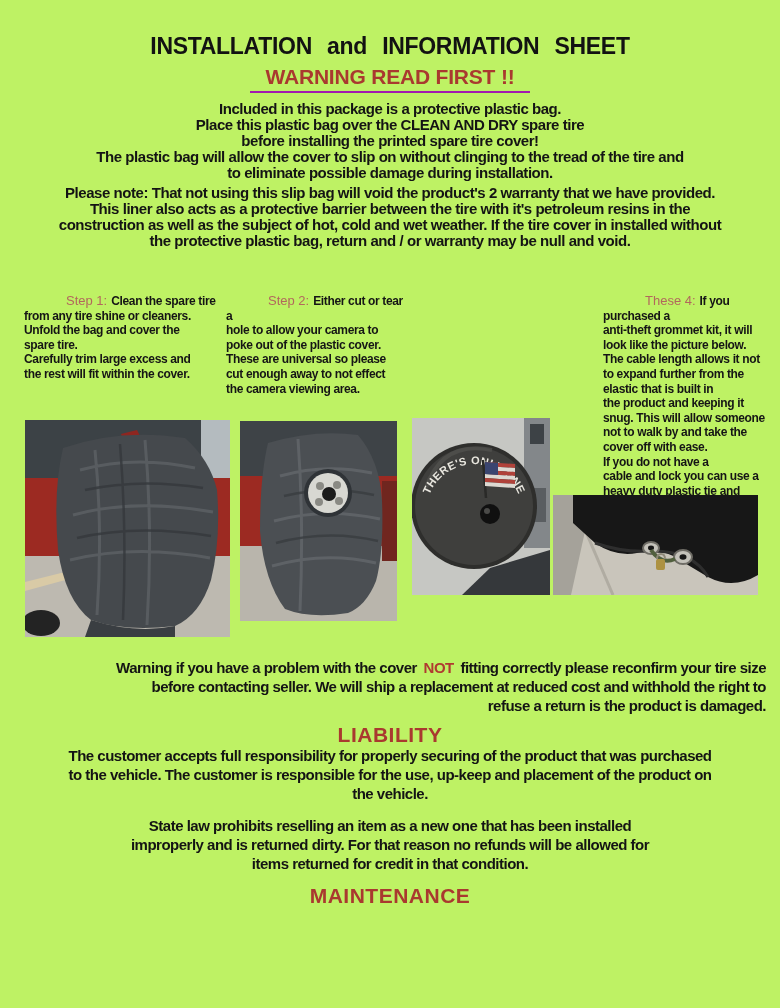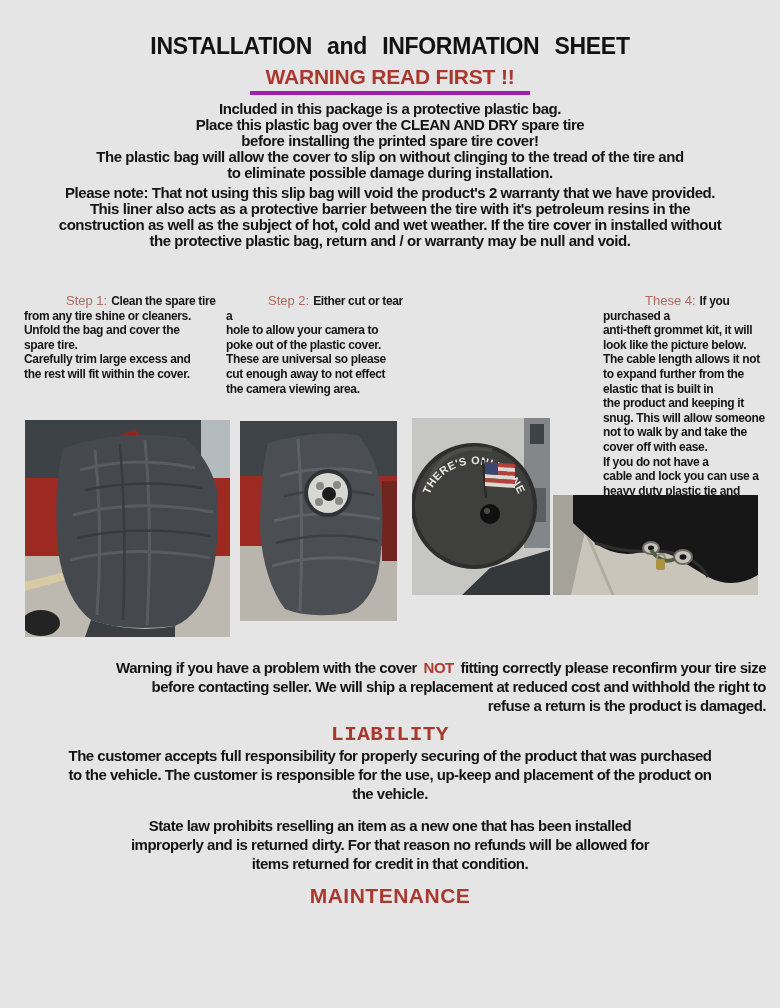--- a/index.html
+++ b/index.html
@@ -1,34 +1,34 @@
 <!DOCTYPE html>
 <html><head>
 <meta charset="utf-8">
 <style>
   html,body{margin:0;padding:0;background:#ffffff;}
   .sheet{
     position:relative;
     width:780px;height:1008px;
-    background:#e5e5e5;
+    background:#bef264;
     font-family:"Liberation Sans", sans-serif;
     color:#161616;
     overflow:hidden;
   }
   .abs{position:absolute;}
   .center{left:0;right:0;text-align:center;}
   .prewrap{white-space:pre-line;}
   .page-title{
     top:33px;font-size:23px;font-weight:bold;color:#121212;
     letter-spacing:-0.3px;word-spacing:9px;
   }
   .warn-heading{top:64px;font-size:21px;line-height:26px;}
   .warn-heading span{
     display:inline-block;color:#a9392f;font-weight:bold;
-    border-bottom:4px solid #a21caf;padding:0 16px 1px 16px;
+    border-bottom:2px solid #a21caf;padding:0 16px 1px 16px;
     letter-spacing:-0.2px;
   }
   .intro{
     font-size:15px;font-weight:bold;line-height:16px;
     letter-spacing:-0.45px;color:#141414;
   }
   .intro-1{top:101px;}
   .intro-2{top:185px;}
   .step{font-size:12px;font-weight:bold;line-height:14.6px;letter-spacing:-0.35px;color:#151515;}
   .step .lbl{
@@ -47,21 +47,21 @@
   .p4{left:553px;top:495px;}
   .bodypara{
     font-size:15px;font-weight:bold;letter-spacing:-0.5px;
     line-height:19px;color:#141414;
   }
   .fit-warning{left:50px;top:658px;width:716px;text-align:right;}
   .fit-warning .not{color:#b03a30;padding:0 3px;}
   .red-heading{
     font-size:21px;font-weight:bold;color:#a9392f;letter-spacing:0.5px;
   }
-  .liability-heading{top:723px;font-family:Liberation Mono, monospace;}
+  .liability-heading{top:723px;}
   .liability-body{top:746px;}
   .resale-body{top:816px;}
   .maintenance-heading{top:884px;}
   .maintenance-body{top:906px;}
 </style>
 </head>
 <body>
 
 <div class="sheet">
 

